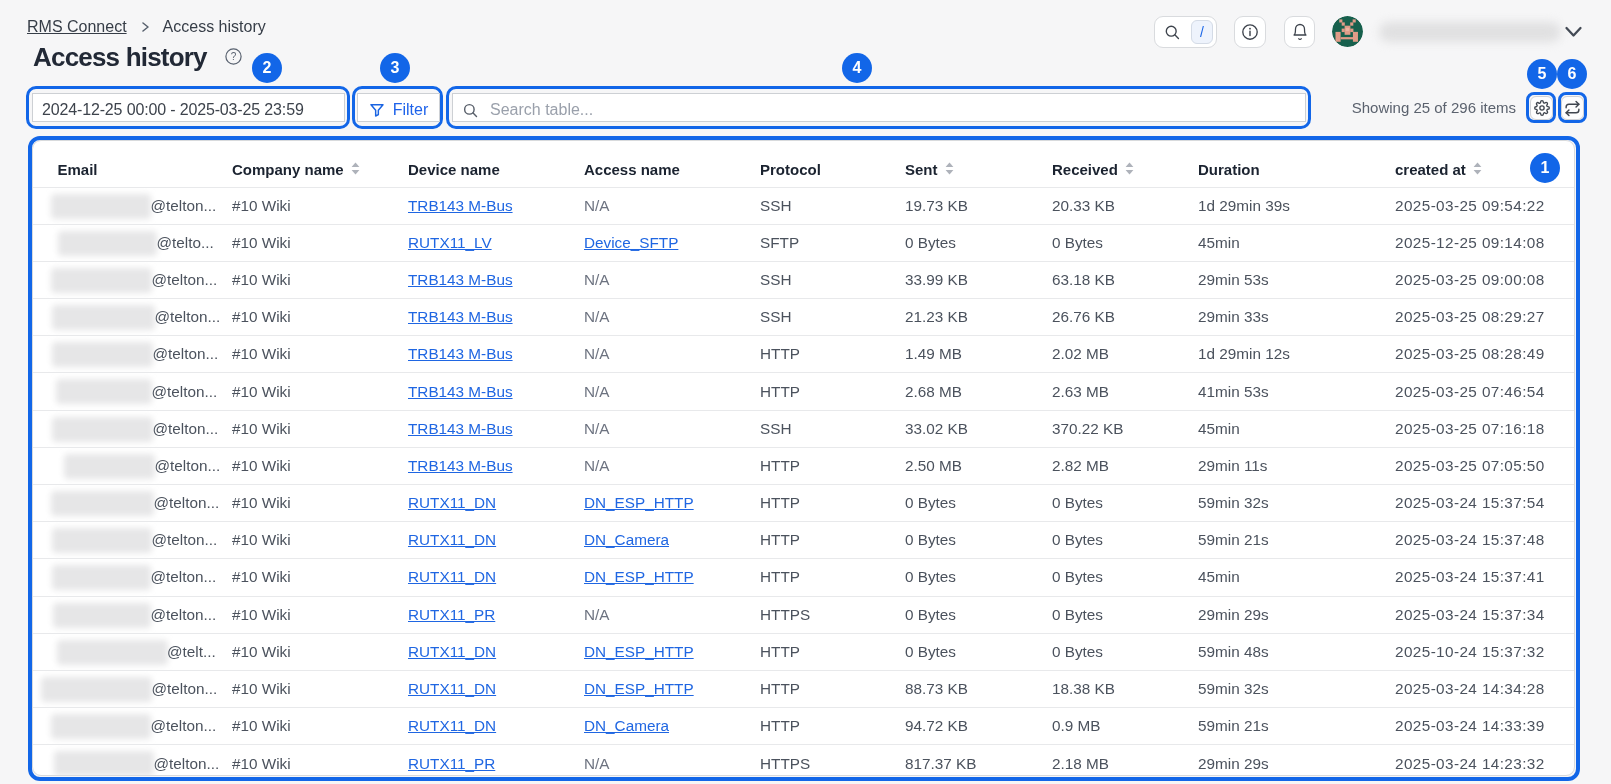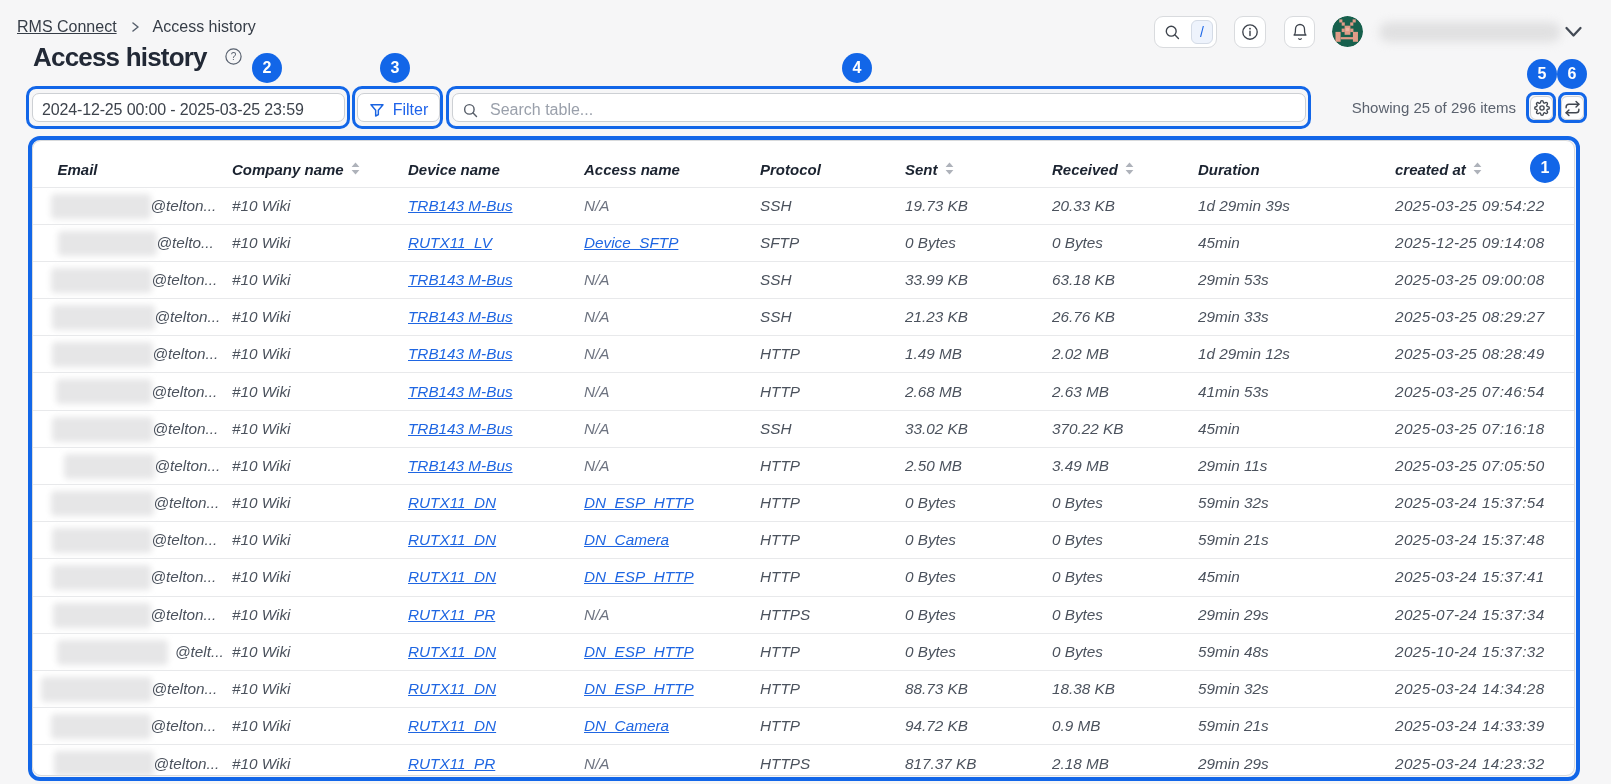--- a/index.html
+++ b/index.html
@@ -5,54 +5,54 @@
   * { margin:0; padding:0; box-sizing:border-box; }
   html,body { width:1611px; height:784px; overflow:hidden; }
   body {
     font-family:"Liberation Sans", sans-serif;
     background:#f6f6f7;
     position:relative;
     color:#49505b;
   }
   .abs { position:absolute; }
   
-  .crumb { left:17px; top:18px; font-size:16px; color:#363d47; display:flex; align-items:center; }
+  .crumb { left:27px; top:18px; font-size:16px; color:#363d47; display:flex; align-items:center; }
   .crumb a { color:#363d47; text-decoration:underline; }
   h1.title { left:33px; top:42px; font-size:26px; font-weight:bold; color:#222936; letter-spacing:-0.8px; position:absolute; }
   .helpq { left:225px; top:48px; }
   .iconbtn {
     position:absolute; background:#fff; border:1px solid #d9dbde; border-radius:9px;
     display:flex; align-items:center; justify-content:center; top:16px; height:32px;
   }
   .slashkey {
     width:22px; height:24px; background:#eef3fc; border:1px solid #d4dbe6; border-radius:6px;
     color:#1a66e8; font-size:14px; display:flex; align-items:center; justify-content:center; margin-left:7px;
   }
   .avatar { left:1332px; top:16px; width:31px; height:31px; border-radius:50%; overflow:hidden; }
   .userblur { left:1379px; top:22px; width:182px; height:20px; border-radius:10px; background:#e0e0e1; filter:blur(5px); }
   
   .ann-box { position:absolute; border:3px solid #1266e8; border-radius:10px; }
   .ctrl {
-    position:absolute; background:#fff; border:1px solid #cdd0d4; border-radius:7px; height:29px;
+    position:absolute; background:#fff; border:1px solid #cdd0d4; border-radius:0; height:29px;
     display:flex; align-items:center; padding-top:5px;
   }
   .datebox { left:32px; top:93px; width:313px; padding-left:9px; font-size:16px; letter-spacing:-0.15px; color:#3d434c; }
   .filterbtn { left:357px; top:93px; width:83px; justify-content:center; color:#1e63ea; font-size:16px; }
   .searchbox { left:452px; top:93px; width:854px; padding-left:10px; color:#9aa0ab; font-size:16px; }
   .showing { right:95px; top:99px; position:absolute; font-size:15px; color:#5b626e; }
   .sqbtn { position:absolute; top:96px; width:23px; height:24px; background:#fdfdfd; border:1px solid #cfd1d5; border-radius:6px; display:flex; align-items:center; justify-content:center; }
   
   .mark {
     position:absolute; width:30px; height:30px; border-radius:50%; background:#1266e8; z-index:10;
     color:#fff; font-size:16px; font-weight:bold; display:flex; align-items:center; justify-content:center;
   }
   
   .tablewrap { left:28px; top:136px; width:1552px; height:645px; border:4px solid #1266e8; border-radius:12px; position:absolute; }
   .card { position:absolute; left:32px; top:140px; width:1543px; height:636px; background:#fff; border:1px solid #d8dadc; border-radius:9px; overflow:hidden; }
-  table { border-collapse:collapse; table-layout:fixed; width:1541px; font-size:15.3px;font-style:italic; }
+  table { border-collapse:collapse; table-layout:fixed; width:1541px; font-size:15.3px; }
   th { text-align:left; font-weight:bold; color:#1b2330; height:46px; vertical-align:middle; padding:12px 0 0 0; font-size:15px; }
   td:last-child { letter-spacing:0.4px; }
   td { height:37.2px; vertical-align:middle; padding:0; border-top:1px solid #e8e9eb; color:#4b525d; white-space:nowrap; overflow:hidden; }
   td.em { position:relative; }
   a.dl { color:#1f66e2; text-decoration:underline; }
   .blob { position:absolute; top:6px; height:25px; background:#e6e6e7; filter:blur(3px); border-radius:4px; }
   .sfx { position:absolute; top:50%; transform:translateY(-50%); }
   .sort { display:inline-block; margin-left:7px; vertical-align:0px; }
 </style>
 </head>
@@ -300,21 +300,21 @@
       <tr>
         <td class="em">
             <div class="blob" style="left:30.5px; width:91px;"></div>
             <span class="sfx" style="left:121.5px;">@telton...</span>
           </td>
         <td>#10 Wiki</td>
         <td><a class="dl" href="#">TRB143 M-Bus</a></td>
         <td><span style="color:#6d7380;">N/A</span></td>
         <td>HTTP</td>
         <td>2.50 MB</td>
-        <td>3.49 MB</td>
+        <td>2.82 MB</td>
         <td>29min 11s</td>
         <td>2025-03-25 07:05:50</td>
       </tr>
       <tr>
         <td class="em">
             <div class="blob" style="left:17.5px; width:103px;"></div>
             <span class="sfx" style="left:120.5px;">@telton...</span>
           </td>
         <td>#10 Wiki</td>
         <td><a class="dl" href="#">RUTX11_DN</a></td>
@@ -358,26 +358,26 @@
             <div class="blob" style="left:19.5px; width:98px;"></div>
             <span class="sfx" style="left:117.5px;">@telton...</span>
           </td>
         <td>#10 Wiki</td>
         <td><a class="dl" href="#">RUTX11_PR</a></td>
         <td><span style="color:#6d7380;">N/A</span></td>
         <td>HTTPS</td>
         <td>0 Bytes</td>
         <td>0 Bytes</td>
         <td>29min 29s</td>
-        <td>2025-07-24 15:37:34</td>
+        <td>2025-03-24 15:37:34</td>
       </tr>
       <tr>
         <td class="em">
             <div class="blob" style="left:23.5px; width:111px;"></div>
-            <span class="sfx" style="left:142px;">@telt...</span>
+            <span class="sfx" style="left:134px;">@telt...</span>
           </td>
         <td>#10 Wiki</td>
         <td><a class="dl" href="#">RUTX11_DN</a></td>
         <td><a class="dl" href="#">DN_ESP_HTTP</a></td>
         <td>HTTP</td>
         <td>0 Bytes</td>
         <td>0 Bytes</td>
         <td>59min 48s</td>
         <td>2025-10-24 15:37:32</td>
       </tr>

